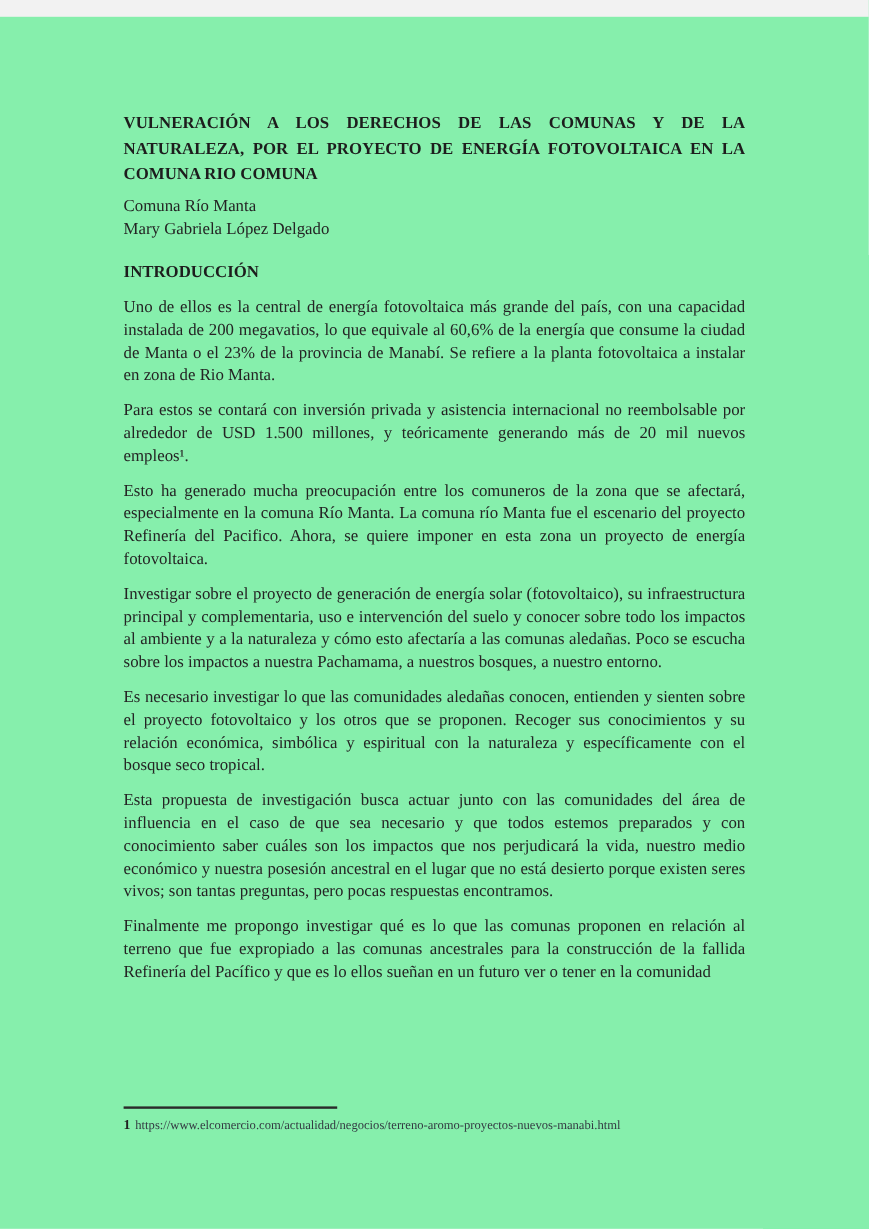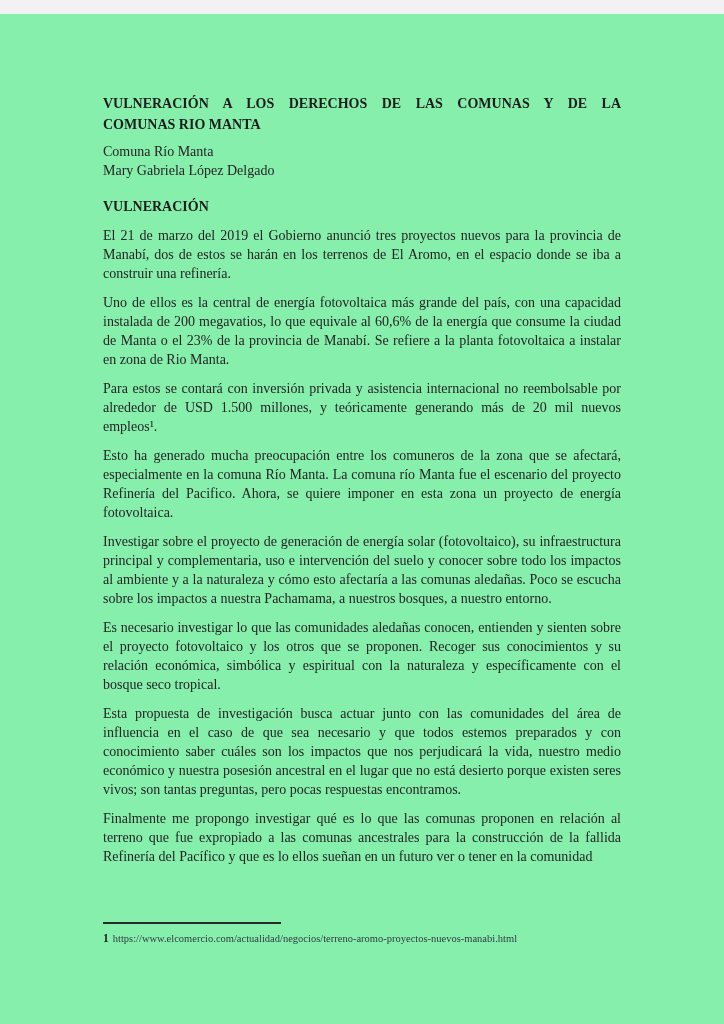--- a/index.html
+++ b/index.html
@@ -82,32 +82,32 @@
   }
 </style>
 </head>
 <body>
 
 <div class="sheet">
   <div class="content">
 
     <div class="doc-title">
       <div class="title-line">VULNERACIÓN A LOS DERECHOS DE LAS COMUNAS Y DE LA</div>
-      <div class="title-line last">COMUNAS RIO MANTA</div>
+      <div class="title-line">NATURALEZA, POR EL PROYECTO DE ENERGÍA FOTOVOLTAICA EN LA</div>
+      <div class="title-line last">COMUNA RIO COMUNA</div>
     </div>
 
     <div class="author-block">
       <div>Comuna Río Manta</div>
       <div>Mary Gabriela López Delgado</div>
     </div>
 
-    <div class="section-heading">VULNERACIÓN</div>
+    <div class="section-heading">INTRODUCCIÓN</div>
 
     <div class="body-text">
-      <p>El 21 de marzo del 2019 el Gobierno anunció tres proyectos nuevos para la provincia de Manabí, dos de estos se harán en los terrenos de El Aromo, en el espacio donde se iba a construir una refinería.</p>
       <p>Uno de ellos es la central de energía fotovoltaica más grande del país, con una capacidad instalada de 200 megavatios, lo que equivale al 60,6% de la energía que consume la ciudad de Manta o el 23% de la provincia de Manabí. Se refiere a la planta fotovoltaica a instalar en zona de Rio Manta.</p>
       <p>Para estos se contará con inversión privada y asistencia internacional no reembolsable por alrededor de USD 1.500 millones, y teóricamente generando más de 20 mil nuevos empleos¹.</p>
       <p>Esto ha generado mucha preocupación entre los comuneros de la zona que se afectará, especialmente en la comuna Río Manta. La comuna río Manta fue el escenario del proyecto Refinería del Pacifico. Ahora, se quiere imponer en esta zona un proyecto de energía fotovoltaica.</p>
       <p>Investigar sobre el proyecto de generación de energía solar (fotovoltaico), su infraestructura principal y complementaria, uso e intervención del suelo y conocer sobre todo los impactos al ambiente y a la naturaleza y cómo esto afectaría a las comunas aledañas. Poco se escucha sobre los impactos a nuestra Pachamama, a nuestros bosques, a nuestro entorno.</p>
       <p>Es necesario investigar lo que las comunidades aledañas conocen, entienden y sienten sobre el proyecto fotovoltaico y los otros que se proponen. Recoger sus conocimientos y su relación económica, simbólica y espiritual con la naturaleza y específicamente con el bosque seco tropical.</p>
       <p>Esta propuesta de investigación busca actuar junto con las comunidades del área de influencia en el caso de que sea necesario y que todos estemos preparados y con conocimiento saber cuáles son los impactos que nos perjudicará la vida, nuestro medio económico y nuestra posesión ancestral en el lugar que no está desierto porque existen seres vivos; son tantas preguntas, pero pocas respuestas encontramos.</p>
       <p>Finalmente me propongo investigar qué es lo que las comunas proponen en relación al terreno que fue expropiado a las comunas ancestrales para la construcción de la fallida Refinería del Pacífico y que es lo ellos sueñan en un futuro ver o tener en la comunidad</p>
     </div>
 
   </div>

